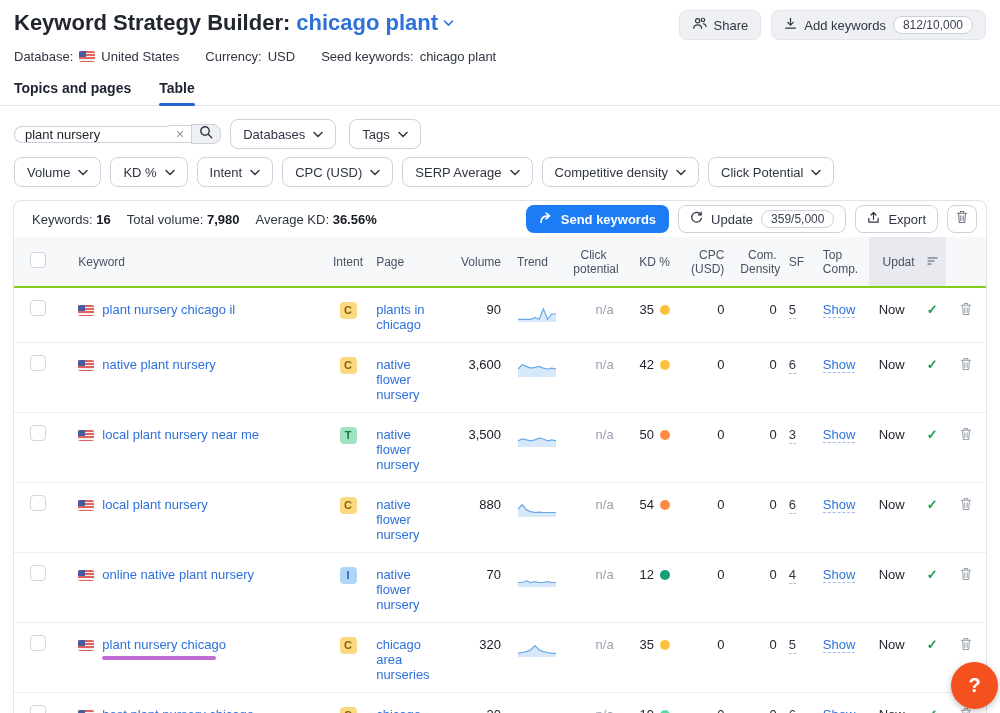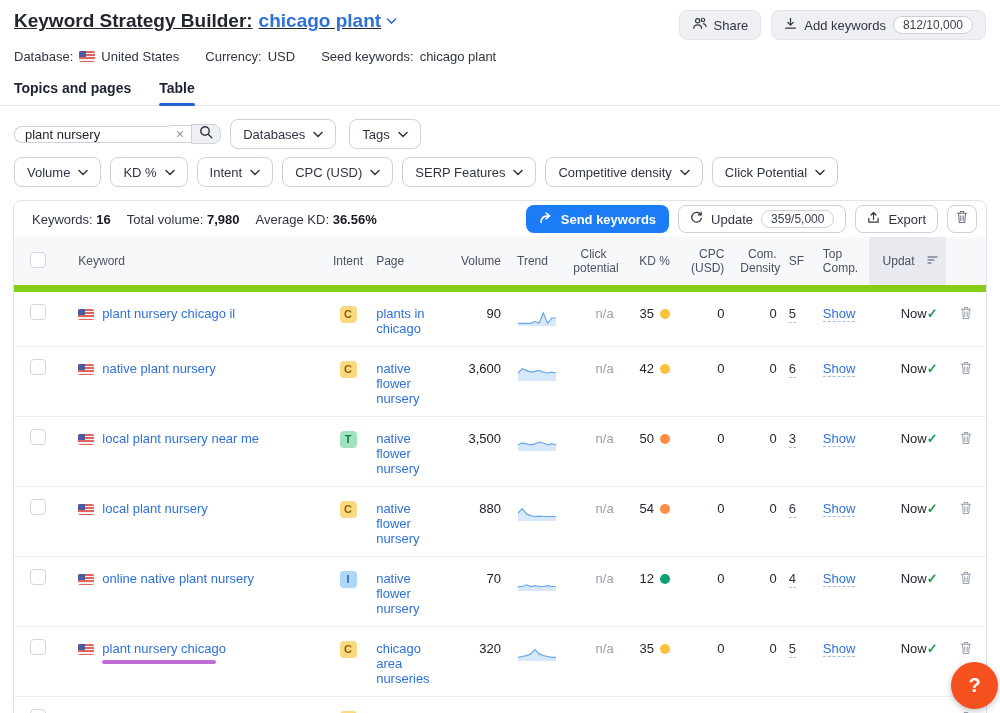--- a/index.html
+++ b/index.html
@@ -1,21 +1,21 @@
 <!DOCTYPE html>
 <html style="--accent: #2463d1; --accent-btn: #1b7cf6; --link: #2e71d9; --highlight: #c36bd4; --help: #f4511e; --check: #1e9e4f;"><head>
 <meta charset="utf-8">
 <style>
   * { margin:0; padding:0; box-sizing:border-box; }
   body { font-family:"Liberation Sans", sans-serif; background:#fff; color:#22262e; }
   .page { position:relative; width:1000px; height:713px; overflow:hidden; background:#fff; }
 
   
   .topbar { display:flex; justify-content:space-between; align-items:flex-start; padding:10px 14px 0 14px; }
-  .title-line { font-size:19px; font-weight:bold; display:flex; align-items:flex-start; gap:6px;text-decoration:underline; }
+  .title-line { font-size:22px; font-weight:bold; display:flex; align-items:flex-start; gap:6px; }
   .title-project { color:var(--link,#2e71d9); display:flex; align-items:center; gap:5px; cursor:pointer; }
   .top-actions { display:flex; gap:10px; }
   .btn-soft { display:inline-flex; align-items:center; gap:7px; background:#eef0f4; border:1px solid #e2e5ea;
     border-radius:8px; padding:5px 12px; font-size:13px; color:#2f3543; cursor:pointer; }
   .pill { background:#fff; border:1px solid #ccd1da; border-radius:11px; padding:1px 9px; font-size:12px; color:#3a4150; }
 
   .meta-row { display:flex; gap:26px; padding:9px 14px 0 14px; font-size:13px; color:#2f3543; align-items:center; }
   .meta-item { display:inline-flex; align-items:center; gap:6px; }
 
   .flag { display:inline-block; width:16px; height:11px; border-radius:2px; position:relative; overflow:hidden;
@@ -50,21 +50,21 @@
     border:none; border-radius:8px; height:28px; padding:0 13px; font-size:13px; font-weight:bold; cursor:pointer;
     font-family:"Liberation Sans",sans-serif; }
   .btn-outline { display:inline-flex; align-items:center; gap:8px; background:#fff; border:1px solid #ccd1da;
     border-radius:8px; height:28px; padding:0 11px; font-size:13px; color:#2f3543; cursor:pointer; font-family:"Liberation Sans",sans-serif; }
   .icon-btn { display:inline-flex; align-items:center; justify-content:center; width:30px; height:28px; background:#fff;
     border:1px solid #ccd1da; border-radius:8px; cursor:pointer; }
 
   
   table { width:100%; border-collapse:collapse; table-layout:fixed; }
   thead th { background:#f7f8fa; font-size:12px; font-weight:normal; color:#4a5164; text-align:left;
-    padding:10px 8px; height:50px; vertical-align:middle; border-bottom:7px solid #84cc16; }
+    padding:10px 8px; height:50px; vertical-align:middle; border-bottom:2px solid #84cc16; }
   th.r, td.r { text-align:right; }
   th.c, td.c { text-align:center; }
   th.th-upd { background:#e8eaf0; text-align:right; }
   .th-upd-inner { display:inline-flex; align-items:center; gap:12px; }
   tbody td { vertical-align:top; padding:14px 8px 10px 8px; font-size:13px; border-bottom:1px solid #eceef2; }
   tbody tr:last-child td { border-bottom:none; }
 
   .checkbox { display:inline-block; width:16px; height:16px; border:1px solid #d0d5de; border-radius:4px; background:#fff; cursor:pointer; }
   .kwwrap { display:flex; align-items:flex-start; gap:8px; padding-left:8px; }
   .kwwrap .flag { margin-top:3px; }
@@ -72,21 +72,21 @@
   .kw-underline { display:block; height:4px; border-radius:2px; background:var(--highlight,#c36bd4); margin-top:4px; width:92%; }
   .intent-badge { display:inline-block; width:17px; height:17px; line-height:17px; text-align:center; border-radius:4px;
     font-size:11px; font-weight:bold; cursor:pointer; }
   td.c-page { padding-right:18px; }
   td.c-vol { color:#171b22; }
   td.c-click { color:#98a0ae; }
   .kd-wrap { display:inline-flex; align-items:center; gap:6px; }
   .kd-dot { width:10px; height:10px; border-radius:50%; display:inline-block; }
   .sf { color:#2f3543; border-bottom:1px dashed #b4bac6; cursor:pointer; padding-bottom:1px; }
   a.showlink { color:var(--link,#2e71d9); text-decoration:none; border-bottom:1px dashed #9fbde8; cursor:pointer; }
-  .upd-wrap { display:inline-flex; align-items:flex-end; gap:0; }
+  .upd-wrap { display:inline-flex; align-items:flex-end; gap:22px; }
   .check { color:var(--check,#1e9e4f); font-weight:bold; font-size:13px; }
   .trash { display:inline-flex; cursor:pointer; }
   .spark svg { display:block; }
 
   
   .help-fab { position:absolute; right:2px; bottom:4px; width:47px; height:47px; border-radius:50%;
     background:var(--help,#f4511e); color:#fff; font-size:20px; font-weight:bold; display:flex; align-items:center;
     justify-content:center; cursor:pointer; box-shadow:0 2px 6px rgba(0,0,0,.25); z-index:5; }
 </style>
 </head>
@@ -212,21 +212,21 @@
       </button>
       <button class="dd">
         <span>CPC (USD)</span>
         <span class="chev">
           <svg width="10" height="7" viewBox="0 0 10 7">
             <path d="M1 1.5l4 4 4-4" stroke="#2f3543" stroke-width="1.5" fill="none" stroke-linecap="round"></path>
           </svg>
         </span>
       </button>
       <button class="dd">
-        <span>SERP Features</span>
+        <span>SERP Average</span>
         <span class="chev">
           <svg width="10" height="7" viewBox="0 0 10 7">
             <path d="M1 1.5l4 4 4-4" stroke="#2f3543" stroke-width="1.5" fill="none" stroke-linecap="round"></path>
           </svg>
         </span>
       </button>
       <button class="dd">
         <span>Competitive density</span>
         <span class="chev">
           <svg width="10" height="7" viewBox="0 0 10 7">

